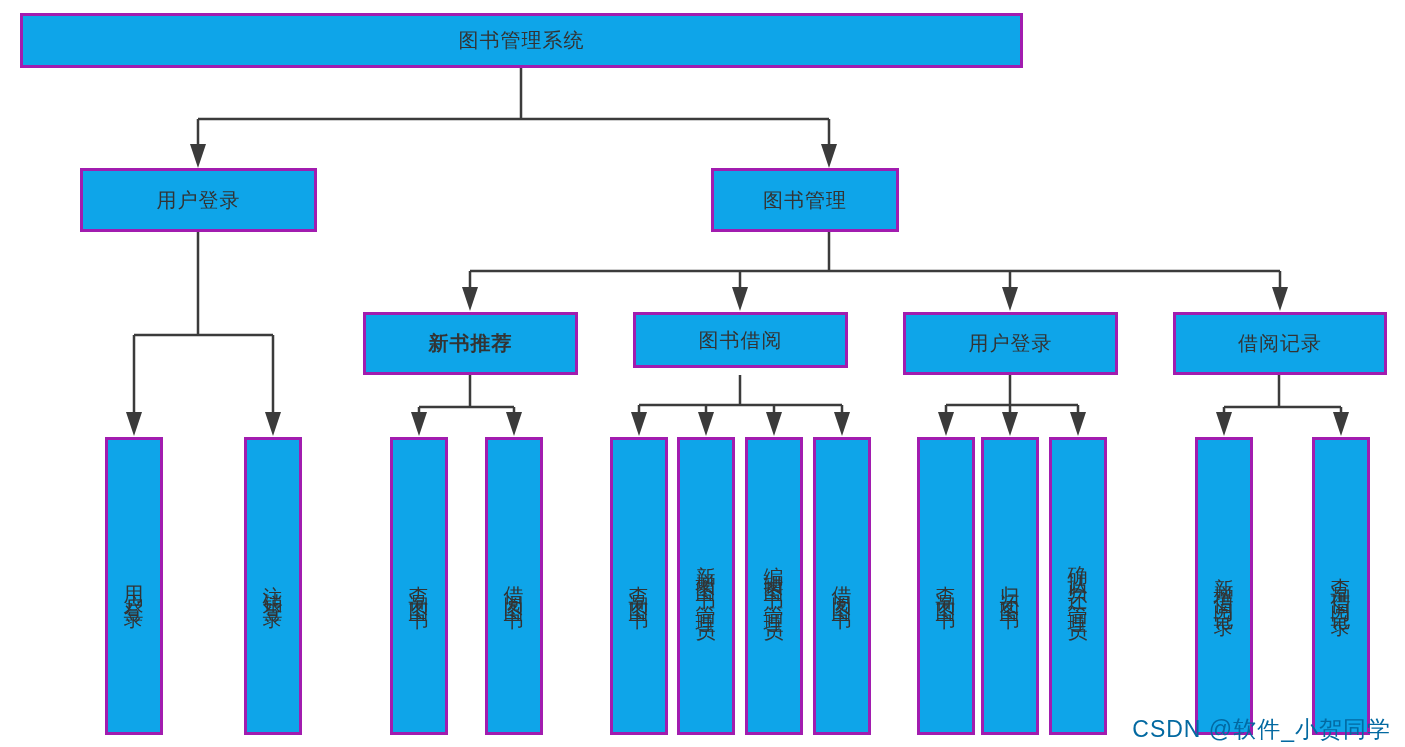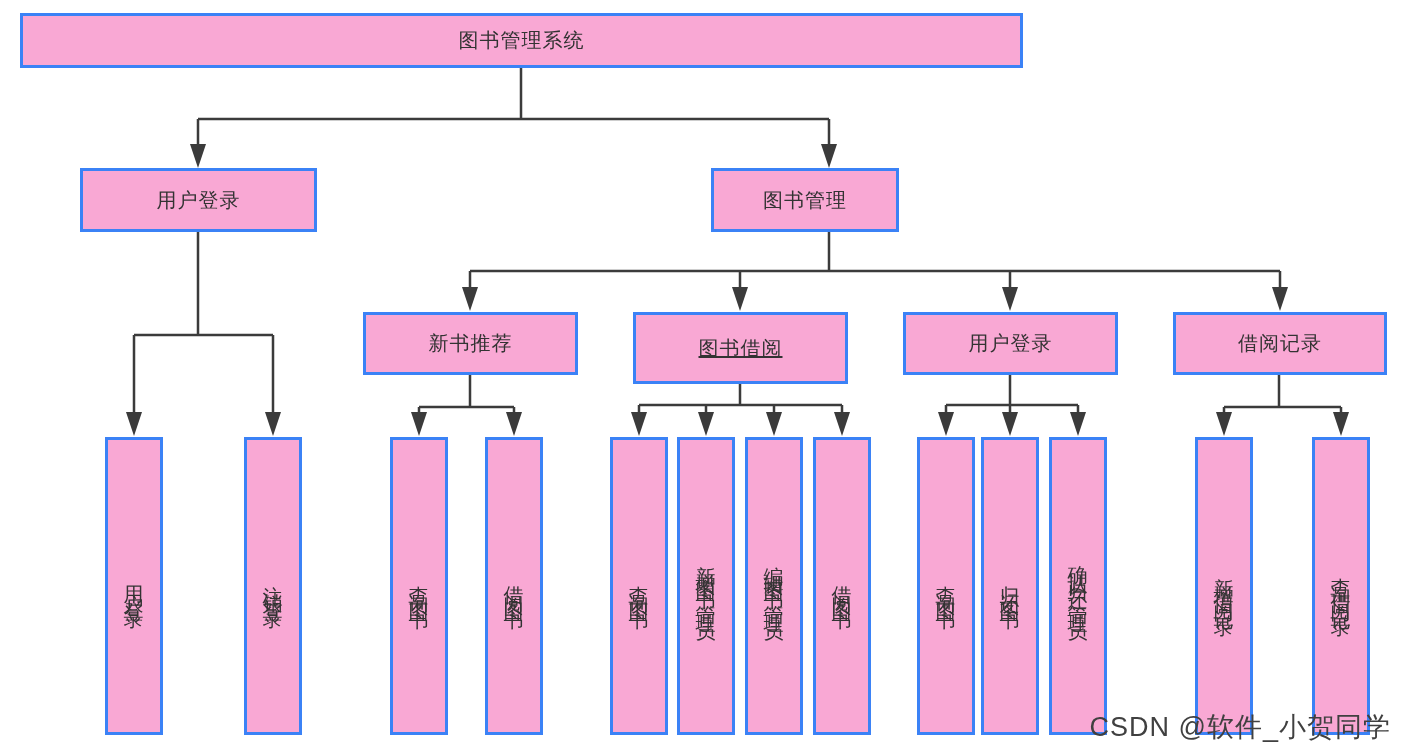--- a/index.html
+++ b/index.html
@@ -8,42 +8,42 @@
     width:1405px;height:747px;
     background:#ffffff;
     font-family:"Liberation Sans","DejaVu Sans",sans-serif;
     overflow:hidden;
   }
   .connectors{position:absolute;left:0;top:0;z-index:0;}
   .connectors path{stroke:#3b3b3b;stroke-width:2.5;fill:none;}
   .connectors polygon{fill:#3b3b3b;stroke:none;}
   .box{
     position:absolute;
-    background:#f9a8d4;
-    border:3px solid #3b82f6;
+    background:#0ea5e9;
+    border:3px solid #a21caf;
     box-sizing:border-box;
     display:flex;align-items:center;justify-content:center;
     color:#333333;
     z-index:1;
     text-align:right;
   }
   .box.h{font-size:20px;letter-spacing:1px;}
   .box.v span{
     writing-mode:vertical-rl;
     text-orientation:mixed;
     font-size:20px;
     letter-spacing:8px;
     line-height:1.1;
     white-space:nowrap;
   }
   .watermark{
     position:absolute;
     right:14px;bottom:2px;
-    font-size:27px;
-    color:#404040;
+    font-size:23px;
+    color:#0369a1;
     letter-spacing:1px;
     z-index:2;
   }
 </style>
 </head>
 <body>
 
 <div class="stage">
 
   <svg class="connectors" width="1405" height="747" viewBox="0 0 1405 747">
@@ -86,24 +86,24 @@
     <span>图书管理系统</span>
   </div>
 
   <div class="box h" style="left:80px;top:168px;width:237px;height:64px;">
     <span>用户登录</span>
   </div>
   <div class="box h" style="left:711px;top:168px;width:188px;height:64px;">
     <span>图书管理</span>
   </div>
 
-  <div class="box h" style="left:363px;top:312px;width:215px;height:63px;">
+  <div class="box h" style="left:363px;top:312px;width:215px;height:63px;font-weight:bold;">
     <span>新书推荐</span>
   </div>
-  <div class="box h" style="left:633px;top:312px;width:215px;height:72px;text-decoration:underline;">
+  <div class="box h" style="left:633px;top:312px;width:215px;height:56px;">
     <span>图书借阅</span>
   </div>
   <div class="box h" style="left:903px;top:312px;width:215px;height:63px;">
     <span>用户登录</span>
   </div>
   <div class="box h" style="left:1173px;top:312px;width:214px;height:63px;">
     <span>借阅记录</span>
   </div>
 
   <div class="box v" style="left:105px;top:437px;width:58px;height:298px;">

